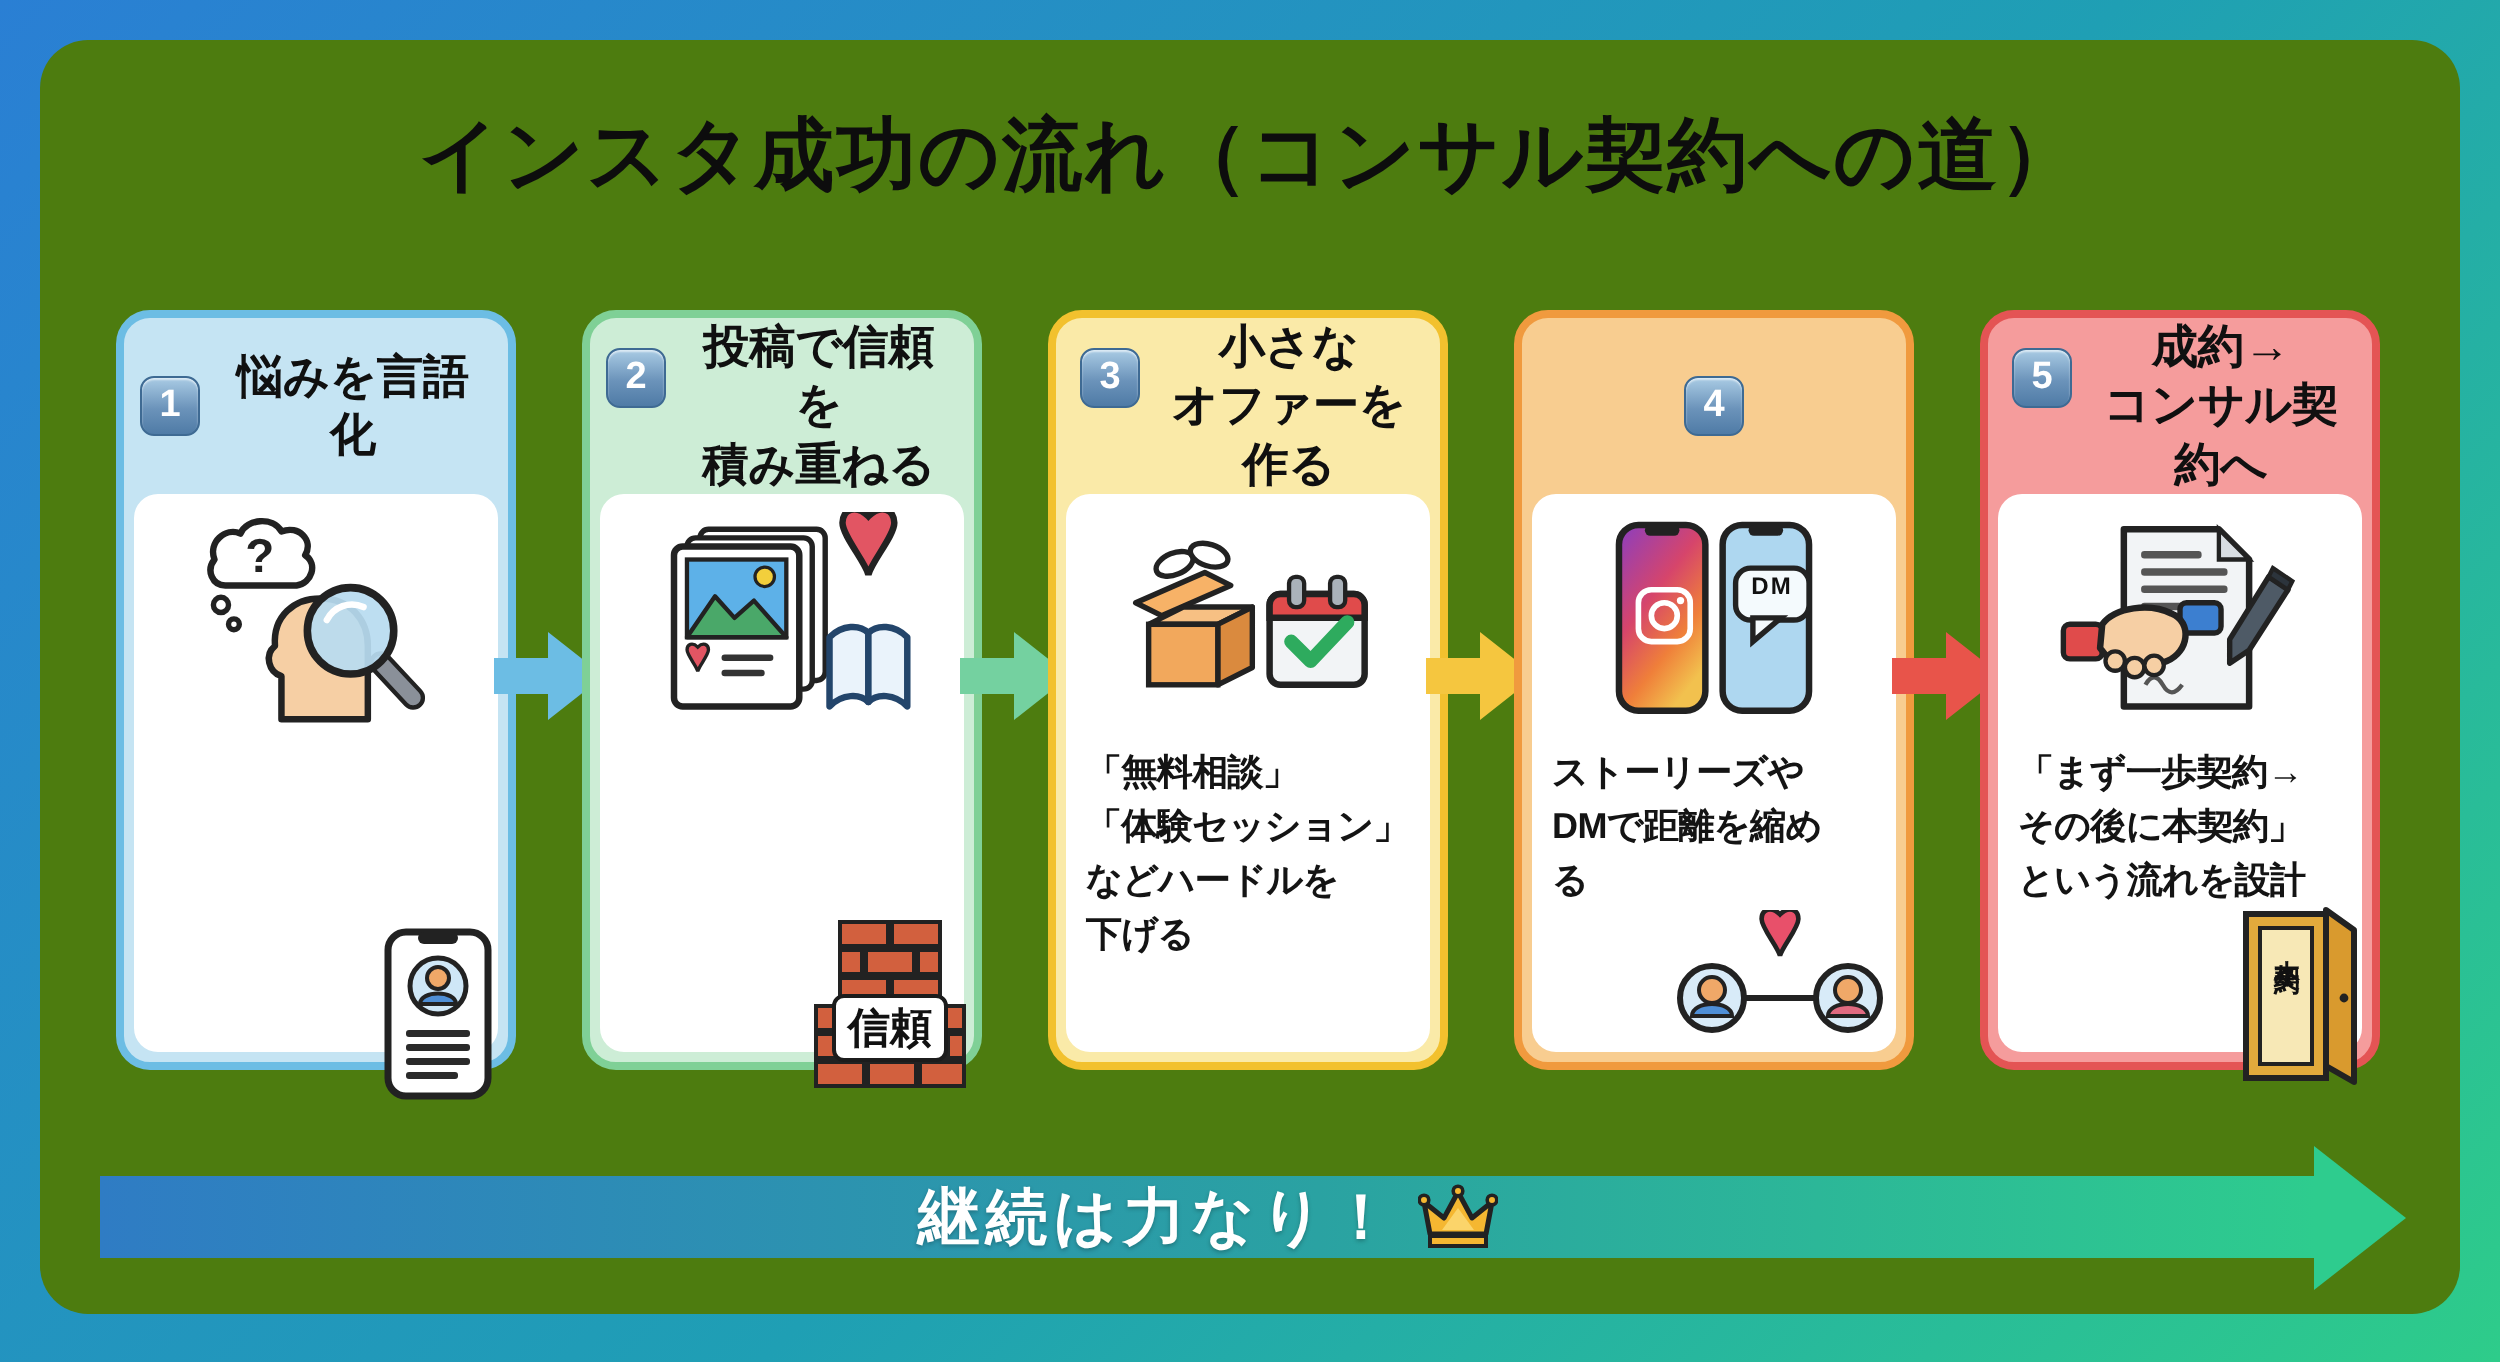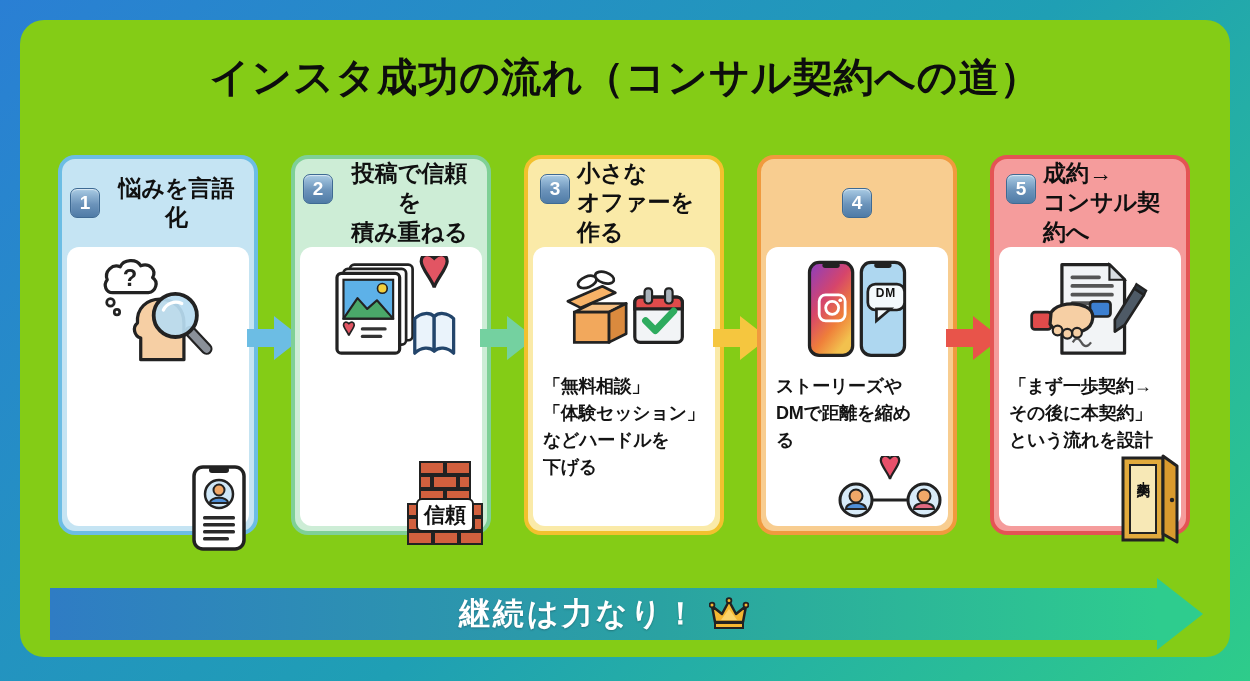--- a/index.html
+++ b/index.html
@@ -4,21 +4,21 @@
 <style>
   * { box-sizing: border-box; margin: 0; padding: 0; }
   html,body { width:1250px; height:681px; }
   body {
     font-family: "Liberation Sans", "DejaVu Sans", sans-serif;
     background: linear-gradient(135deg, #2a7fd4 0%, #1f9fb4 55%, #2ecc8a 100%);
     position: relative; overflow: hidden;
   }
   .frame-inner {
     position:absolute; left:20px; top:20px; right:20px; bottom:24px;
-    background:#84cc16; border-radius:24px;
+    background:#4d7c0f; border-radius:24px;
   }
   .page-title {
     position:absolute; top:30px; left:0; width:100%; text-align:center;
     font-size:40px; font-weight:700; color:#0d0d0d; letter-spacing:1px;
   }
   .cards { position:absolute; top:135px; left:38px; display:flex; }
   .card {
     width:200px; height:380px; border:4px solid var(--accent);
     background:var(--tint); border-radius:17px; position:relative;
     display:flex; flex-direction:column;
@@ -34,21 +34,21 @@
     border:1.5px solid #3e6astroke; border:1.5px solid #3e6a93;
     color:#fff; font-size:19px; font-weight:700;
     display:flex; align-items:center; justify-content:center;
     box-shadow: inset 0 1px 1px rgba(255,255,255,.6);
   }
   .card-header.multi .badge { align-self:flex-start; margin-top:15px; }
   .card-title {
     font-size:23px; font-weight:700; color:#101010; line-height:1.28;
     white-space:pre-line; text-align:center;
   }
-  .card-header.left .card-title { text-align:left; }
+  .card-header.left .card-title { text-align:center; }
   .card-body {
     flex:1; margin:0 5px 5px; background:#ffffff; border-radius:12px;
     position:relative; padding:6px 10px;
   }
   .main-icon { height:114px; display:flex; justify-content:center; align-items:center; position:relative; }
   .desc {
     font-size:18px; font-weight:700; color:#141414; line-height:1.5;
     white-space:pre-line; letter-spacing:-0.3px; margin-top:6px;
   }
   .corner { position:absolute; z-index:3; }
@@ -67,21 +67,21 @@
   }
   .label-free { left:92px; top:15px; transform:translateX(-50%); font-size:15px; white-space:nowrap; }
   .label-dm   { left:110px; top:40px; transform:translate(-50%,-50%); font-size:12px; letter-spacing:1px; }
   .label-door {
     left:26px; top:17px; transform:translateX(-50%);
     writing-mode:vertical-rl; text-orientation:upright; font-size:13px; letter-spacing:2px;
   }
   .arrow-slot { width:33px; position:relative; }
   .arrow-slot svg { position:absolute; left:50%; top:160px; transform:translateX(-50%); }
   .banner {
-    position:absolute; left:30px; top:568px; width:1108px; height:52px;
+    position:absolute; left:30px; top:568px; width:1108px; height:41px;
     background:linear-gradient(90deg, #2f7cc4 0%, #2aa2a2 55%, #2ecc8e 100%);
     display:flex; align-items:center; justify-content:center; gap:10px;
   }
   .banner-head {
     position:absolute; right:-45px; top:50%; transform:translateY(-50%);
     width:0; height:0;
     border-left:46px solid #2ecc8e;
     border-top:36px solid transparent; border-bottom:36px solid transparent;
   }
   .banner-label {

